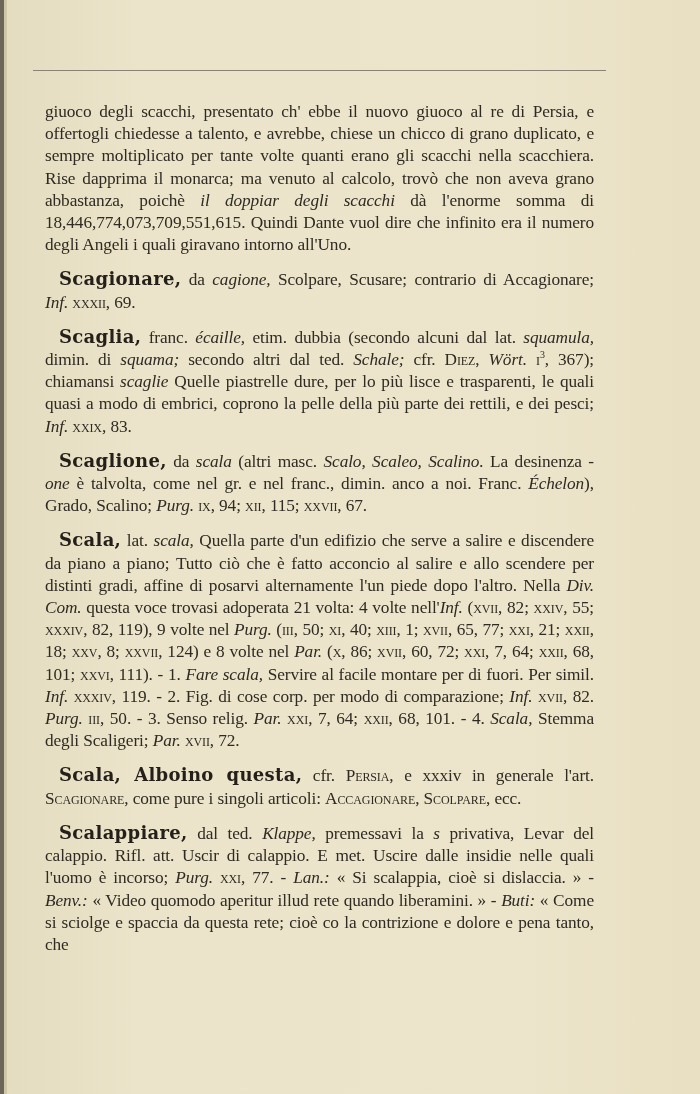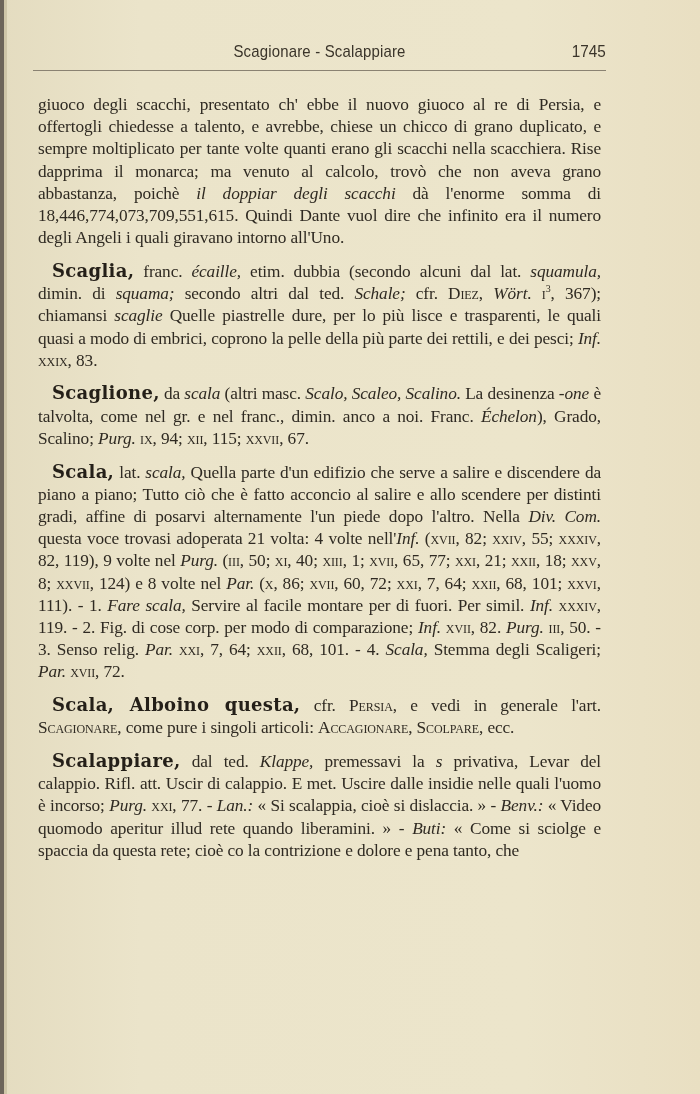--- a/index.html
+++ b/index.html
@@ -70,21 +70,21 @@
       position: absolute;
       top: 89px;
       left: 33px;
       width: 573px;
       font-size: 17.3px;
       line-height: 22.2px;
       text-align: justify;
       letter-spacing: -0.1px;
     }
     .para {
-      margin: 5px;
+      margin: 12px;
       text-indent: 0;
     }
     .entry {
       margin-top: 10.5px;
       text-indent: 14px;
     }
     .hw {
       font-family: "DejaVu Serif", "Liberation Serif", serif;
       font-weight: bold;
       font-size: 18px;
@@ -95,30 +95,27 @@
     .sc { font-variant: small-caps; }
     sup { font-size: 10px; line-height: 0; }
   </style>
 </head>
 <body>
 
 <div class="page">
   <div class="binding-edge"></div>
   <div class="binding-edge2"></div>
 
-  <div class="running-head">
-    <div class="running-title">Scagionare - Scalappiare</div>
-    <div class="page-number">1745</div>
-  </div>
   <div class="head-rule"></div>
 
   <div class="body-text">
     <p class="para"><span>giuoco degli scacchi, presentato ch' ebbe il nuovo giuoco al re di Persia, e offertogli chiedesse a talento, e avrebbe, chiese un chicco di grano duplicato, e sempre moltiplicato per tante volte quanti erano gli scacchi nella scacchiera. Rise dapprima il monarca; ma venuto al calcolo, trovò che non aveva grano abbastanza, poichè</span> <span class="it">il doppiar degli scacchi</span> <span>dà l'enorme somma di 18,446,774,073,709,551,615. Quindi Dante vuol dire che infinito era il numero degli Angeli i quali giravano intorno all'Uno.</span></p>
 
     <div id="entries">
+        <p class="para entry"><span class="hw">Scagionare,</span><span> da </span><span class="it">cagione,</span><span> Scolpare, Scusare; contrario di Accagionare; </span><span class="it">Inf.</span><span class="sc"> xxxii</span><span>, 69.</span></p>
         <p class="para entry"><span class="hw">Scaglia,</span><span> franc. </span><span class="it">écaille,</span><span> etim. dubbia (secondo alcuni dal lat. </span><span class="it">squamula,</span><span> dimin. di </span><span class="it">squama;</span><span> secondo altri dal ted. </span><span class="it">Schale;</span><span> cfr. </span><span class="sc">Diez</span><span>, </span><span class="it">Wört.</span><span class="sc"> i</span><sup>3</sup><span>, 367); chiamansi </span><span class="it">scaglie</span><span> Quelle piastrelle dure, per lo più lisce e trasparenti, le quali quasi a modo di embrici, coprono la pelle della più parte dei rettili, e dei pesci; </span><span class="it">Inf.</span><span class="sc"> xxix</span><span>, 83.</span></p>
         <p class="para entry"><span class="hw">Scaglione,</span><span> da </span><span class="it">scala</span><span> (altri masc. </span><span class="it">Scalo, Scaleo, Scalino.</span><span> La desinenza </span><span class="it">-one</span><span> è talvolta, come nel gr. e nel franc., dimin. anco a noi. Franc. </span><span class="it">Échelon</span><span>), Grado, Scalino; </span><span class="it">Purg.</span><span class="sc"> ix</span><span>, 94; </span><span class="sc">xii</span><span>, 115; </span><span class="sc">xxvii</span><span>, 67.</span></p>
         <p class="para entry"><span class="hw">Scala,</span><span> lat. </span><span class="it">scala,</span><span> Quella parte d'un edifizio che serve a salire e discendere da piano a piano; Tutto ciò che è fatto acconcio al salire e allo scendere per distinti gradi, affine di posarvi alternamente l'un piede dopo l'altro. Nella </span><span class="it">Div. Com.</span><span> questa voce trovasi adoperata 21 volta: 4 volte nell'</span><span class="it">Inf.</span><span> (</span><span class="sc">xvii</span><span>, 82; </span><span class="sc">xxiv</span><span>, 55; </span><span class="sc">xxxiv</span><span>, 82, 119), 9 volte nel </span><span class="it">Purg.</span><span> (</span><span class="sc">iii</span><span>, 50; </span><span class="sc">xi</span><span>, 40; </span><span class="sc">xiii</span><span>, 1; </span><span class="sc">xvii</span><span>, 65, 77; </span><span class="sc">xxi</span><span>, 21; </span><span class="sc">xxii</span><span>, 18; </span><span class="sc">xxv</span><span>, 8; </span><span class="sc">xxvii</span><span>, 124) e 8 volte nel </span><span class="it">Par.</span><span> (</span><span class="sc">x</span><span>, 86; </span><span class="sc">xvii</span><span>, 60, 72; </span><span class="sc">xxi</span><span>, 7, 64; </span><span class="sc">xxii</span><span>, 68, 101; </span><span class="sc">xxvi</span><span>, 111). - 1. </span><span class="it">Fare scala,</span><span> Servire al facile montare per di fuori. Per simil. </span><span class="it">Inf.</span><span class="sc"> xxxiv</span><span>, 119. - 2. Fig. di cose corp. per modo di comparazione; </span><span class="it">Inf.</span><span class="sc"> xvii</span><span>, 82. </span><span class="it">Purg.</span><span class="sc"> iii</span><span>, 50. - 3. Senso relig. </span><span class="it">Par.</span><span class="sc"> xxi</span><span>, 7, 64; </span><span class="sc">xxii</span><span>, 68, 101. - 4. </span><span class="it">Scala,</span><span> Stemma degli Scaligeri; </span><span class="it">Par.</span><span class="sc"> xvii</span><span>, 72.</span></p>
-        <p class="para entry"><span class="hw">Scala, Alboino questa,</span><span> cfr. </span><span class="sc">Persia</span><span>, e vedi in generale l'art. </span><span class="sc">Scagionare</span><span>, come pure i singoli articoli: </span><span class="sc">Accagionare</span><span>, </span><span class="sc">Scolpare</span><span>, ecc.</span></p>
+        <p class="para entry"><span class="hw">Scala, Alboino questa,</span><span> cfr. </span><span class="sc">Persia</span><span>, e xxxiv in generale l'art. </span><span class="sc">Scagionare</span><span>, come pure i singoli articoli: </span><span class="sc">Accagionare</span><span>, </span><span class="sc">Scolpare</span><span>, ecc.</span></p>
         <p class="para entry"><span class="hw">Scalappiare,</span><span> dal ted. </span><span class="it">Klappe,</span><span> premessavi la </span><span class="it">s</span><span> privativa, Levar del calappio. Rifl. att. Uscir di calappio. E met. Uscire dalle insidie nelle quali l'uomo è incorso; </span><span class="it">Purg.</span><span class="sc"> xxi</span><span>, 77. - </span><span class="it">Lan.:</span><span> « Si scalappia, cioè si dislaccia. » - </span><span class="it">Benv.:</span><span> « Video quomodo aperitur illud rete quando liberamini. » - </span><span class="it">Buti:</span><span> « Come si sciolge e spaccia da questa rete; cioè co la contrizione e dolore e pena tanto, che</span></p>
       </div>
   </div>
 </div>
 
 </body></html>

